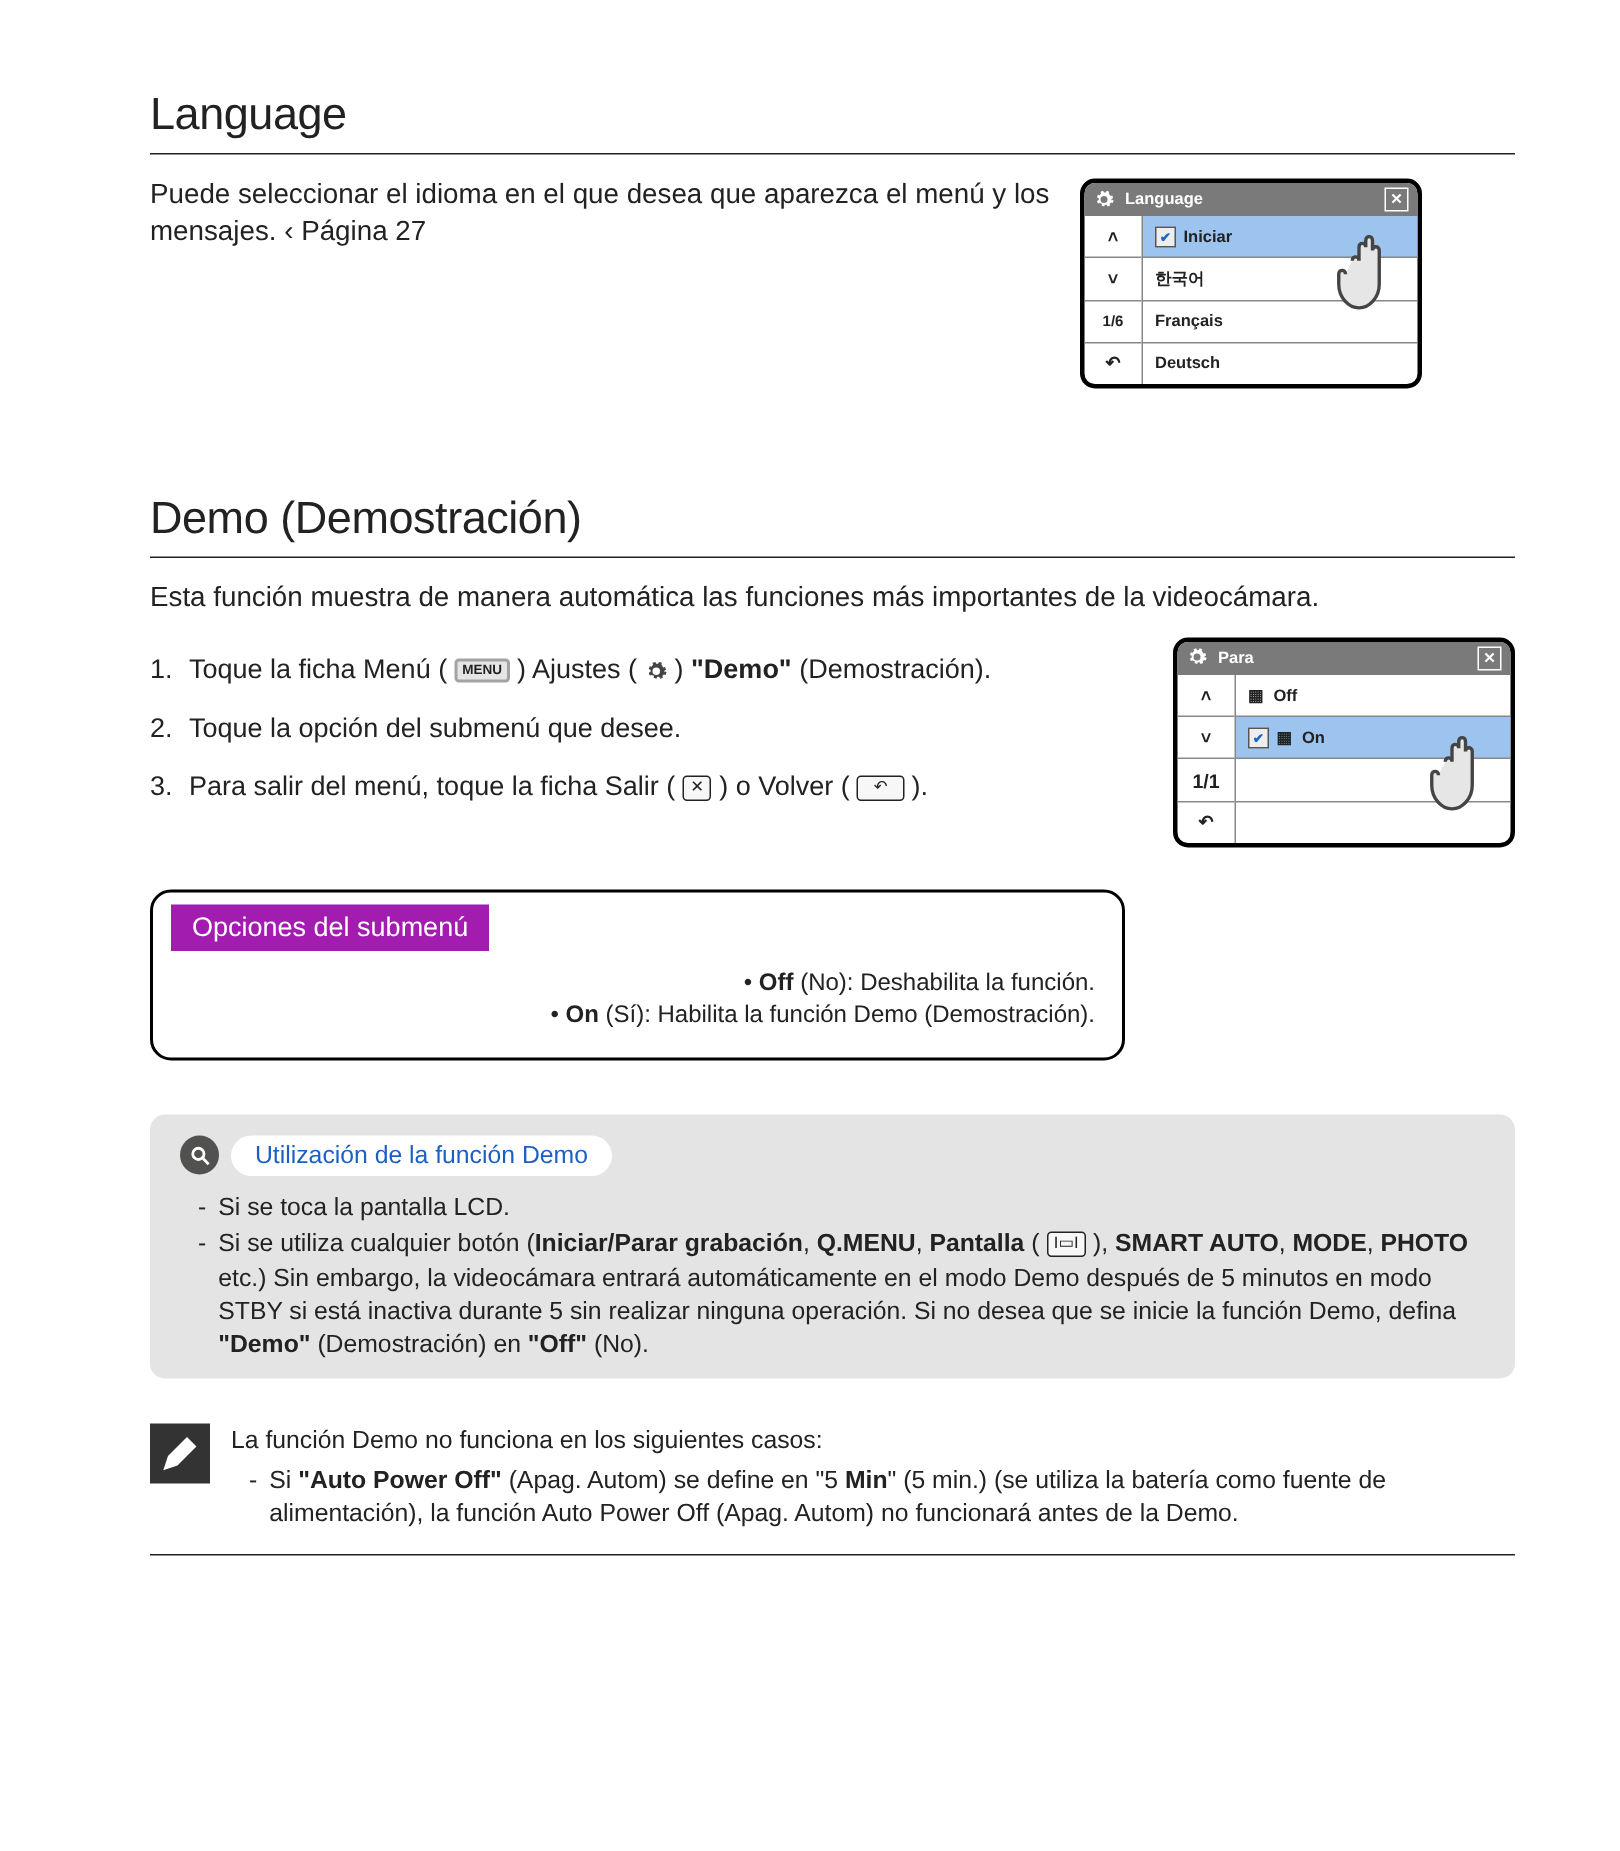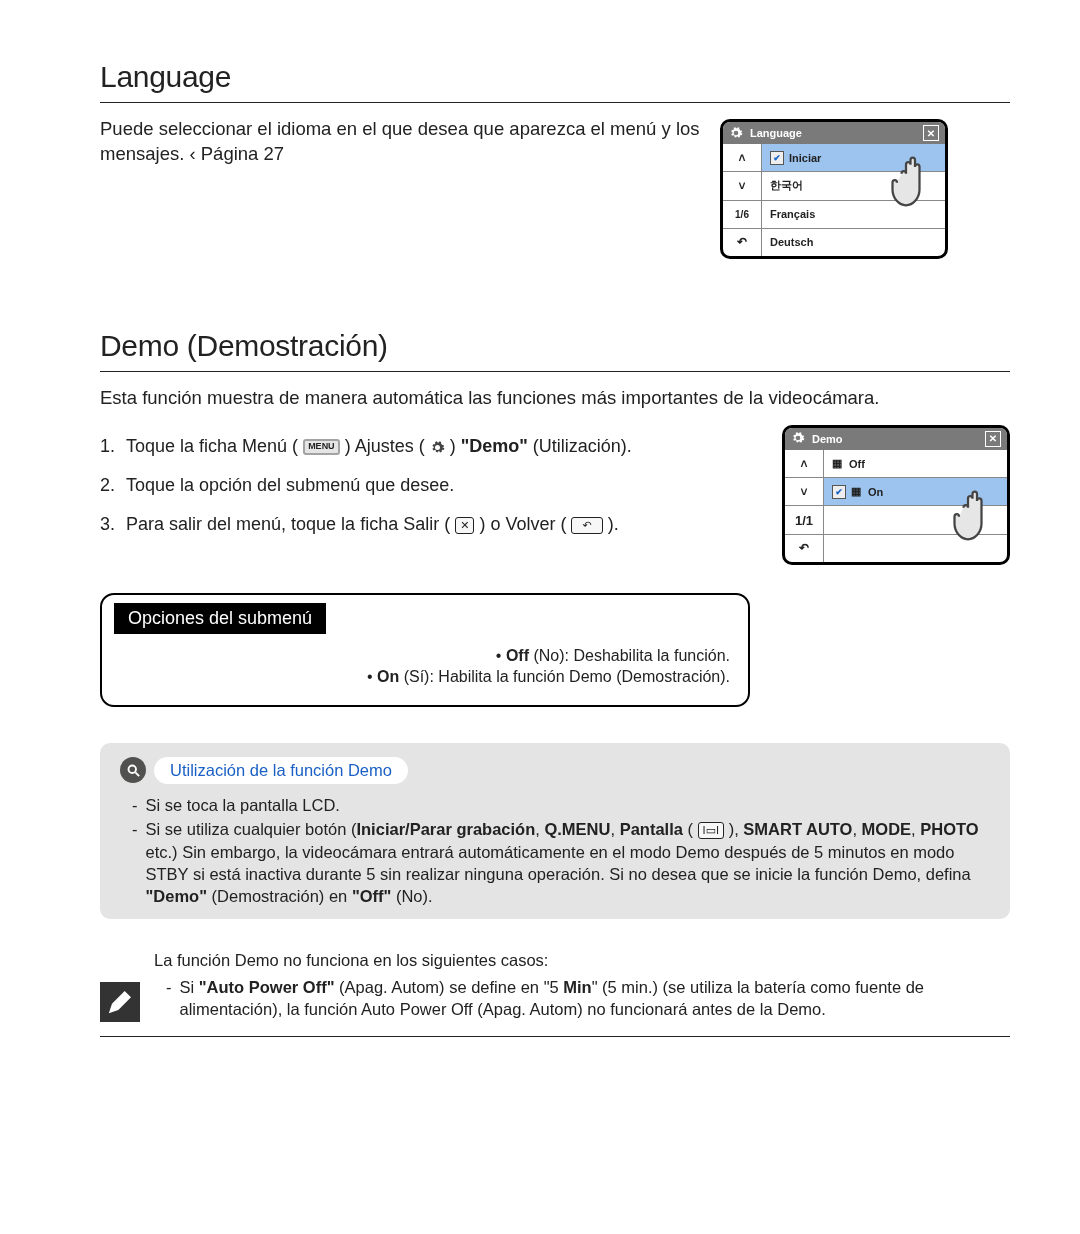--- a/index.html
+++ b/index.html
@@ -109,21 +109,21 @@
   
   .submenu-box {
     border:2.5px solid #000;
     border-radius:14px;
     padding:14px 18px 16px 18px;
     margin-top:28px;
     width: 610px;
   }
   .submenu-title {
     display:inline-block;
-    background:#000000; color:#fff;
+    background:#a21caf; color:#fff;
     font-size:18px; padding:5px 14px;
     margin:-6px 0 10px -6px;
   }
   .sub-item { font-size:16px; margin:3px 0 3px 10px;text-align:right;}
   .bold{font-weight:bold;}
 
   
   .info-box {
     background:#e4e4e4;
     border-radius:10px;
@@ -141,21 +141,21 @@
     background:#fff; border-radius:14px; padding:4px 16px;
     font-size:16.5px; color:#1a60c5;
   }
   .dash-list{margin:4px 0 0 12px;}
   .dash-item{display:flex;gap:8px;margin:2px 0;line-height:1.35;}
   .dash-item .d{flex:none;}
 
   
   .note {
     display:flex; gap:14px; margin-top:30px; font-size:16.5px;
-    border-bottom:1.4px solid #222; padding-bottom:14px;align-items:flex-end;
+    border-bottom:1.4px solid #222; padding-bottom:14px;
   }
   .note-icon{
     width:40px;height:40px;background:#333;color:#fff;flex:none;
     display:flex;align-items:center;justify-content:center;
   }
   .note-icon svg{width:28px;height:28px;stroke:#fff;fill:#fff;}
   .note-body{flex:1;line-height:1.35;}
 </style>
 </head>
 <body>
@@ -221,21 +221,21 @@
         <span>Toque la ficha Menú (</span>
         <span class="icon-menu">MENU</span>
         <span>)    Ajustes (</span>
         <span class="icon-gear">
           <svg viewBox="0 0 24 24" fill="#444">
               <path d="M12 8a4 4 0 100 8 4 4 0 000-8zm9 4l2 1-1 3-2-.6a8 8 0 01-1.5 1.5l.6 2-3 1-1-2a8 8 0 01-2 0l-1 2-3-1 .6-2A8 8 0 017.1 16L5 16.6l-1-3 2-1a8 8 0 010-2l-2-1 1-3 2 .6A8 8 0 018.6 5L8 3l3-1 1 2a8 8 0 012 0l1-2 3 1-.6 2A8 8 0 0119.4 8l2-.6 1 3-2 1a8 8 0 010 2z"></path>
             </svg>
         </span>
         <span>)   </span>
         <span class="bold">"Demo"</span>
-        <span> (Utilización).</span>
+        <span> (Demostración).</span>
       </span>
     </div>
     <div class="step">
       <span class="bullet">2.</span>
       <span>Toque la opción del submenú que desee.</span>
     </div>
     <div class="step">
       <span class="bullet">3.</span>
       <span>
         <span>Para salir del menú, toque la ficha Salir (</span>
@@ -247,21 +247,21 @@
     </div>
   </div>
 
   <div class="screen demo">
     <div class="screen-header">
       <span class="icon-gear">
         <svg viewBox="0 0 24 24" fill="#fff">
             <path d="M12 8a4 4 0 100 8 4 4 0 000-8zm9 4l2 1-1 3-2-.6a8 8 0 01-1.5 1.5l.6 2-3 1-1-2a8 8 0 01-2 0l-1 2-3-1 .6-2A8 8 0 017.1 16L5 16.6l-1-3 2-1a8 8 0 010-2l-2-1 1-3 2 .6A8 8 0 018.6 5L8 3l3-1 1 2a8 8 0 012 0l1-2 3 1-.6 2A8 8 0 0119.4 8l2-.6 1 3-2 1a8 8 0 010 2z"></path>
           </svg>
       </span>
-      <span>Demo</span>
+      <span>Para</span>
       <span class="spacer"></span>
       <span class="close">✕</span>
     </div>
     <div class="screen-body">
       <div class="screen-side">
         <div class="side-btn">˄</div>
         <div class="side-btn">˅</div>
         <div class="side-btn" style="font-size:13px">1/1</div>
         <div class="side-btn">↶</div>
       </div>

